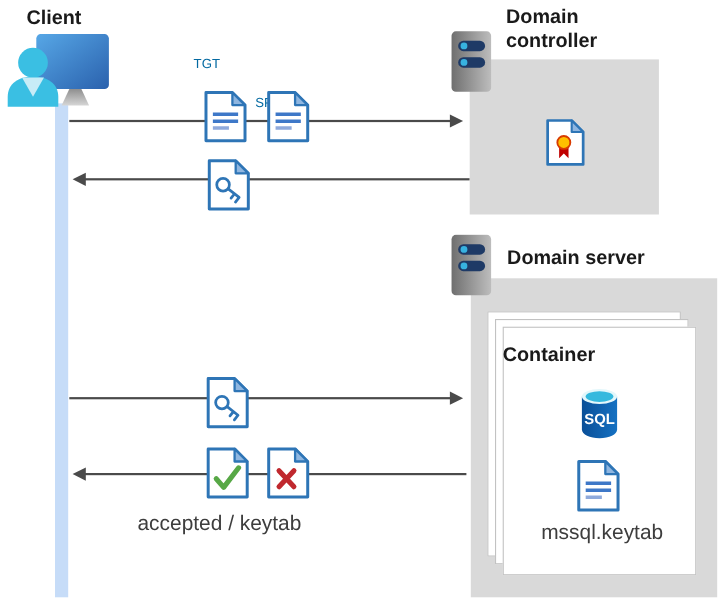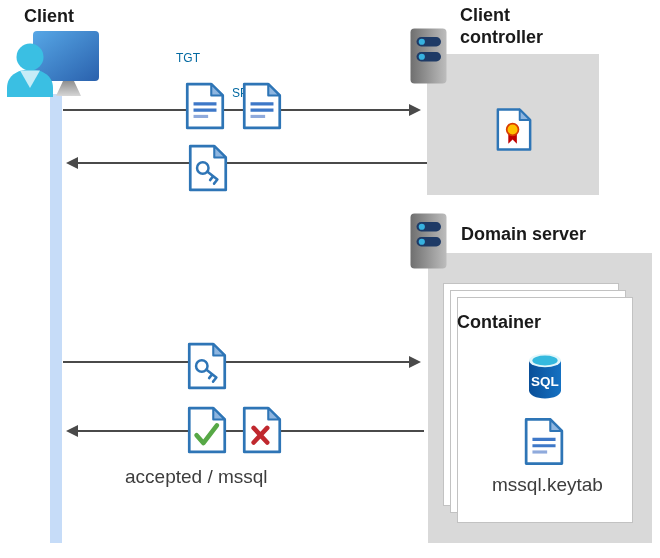--- a/index.html
+++ b/index.html
@@ -89,21 +89,21 @@
         <stop offset="0" stop-color="#6f6f6f"></stop>
           <stop offset="1" stop-color="#bdbdbd"></stop>
       </linearGradient>
     </defs>
     <rect x="0.5" y="0.5" width="36" height="55" rx="4" fill="url(#gsrv1)"></rect>
     <rect x="6.5" y="9" width="24.5" height="9.5" rx="4.75" fill="#1e3a66"></rect>
     <circle cx="11.8" cy="13.75" r="3.1" fill="#37b2e0"></circle>
     <rect x="6.5" y="24" width="24.5" height="9.5" rx="4.75" fill="#1e3a66"></rect>
     <circle cx="11.8" cy="28.75" r="3.1" fill="#37b2e0"></circle>
   </svg>
-  <div class="abs lbl-bold" style="left:460px;top:4px;width:120px;">Client controller</div>
+  <div class="abs lbl-bold" style="left:460px;top:4px;width:120px;">Domain controller</div>
 
   <svg class="abs" style="left:495px;top:107px;" width="38" height="45" viewBox="0 0 40 46">
     <path d="M3 2 L26 2 L37 13 L37 44 L3 44 Z" fill="#fff" stroke="#2e75b6" stroke-width="2.6" stroke-linejoin="round"></path>
     <path d="M26 2 L26 13 L37 13 Z" fill="#8fb6e0" stroke="#2e75b6" stroke-width="2" stroke-linejoin="round"></path>
     <path d="M14 26 L14 38 L18.5 33.5 L23 38 L23 26 Z" fill="#c00000"></path>
     <circle cx="18.5" cy="23" r="6.2" fill="#ffc000" stroke="#d83b01" stroke-width="1.8"></circle>
   </svg>
 
   <div class="abs gray-box" style="left:428px;top:253px;width:224px;height:290px;"></div>
   <svg class="abs" style="left:410px;top:213px;" width="37" height="56" viewBox="0 0 37 56">
@@ -160,15 +160,15 @@
     <path d="M26 2 L26 13 L37 13 Z" fill="#8fb6e0" stroke="#2e75b6" stroke-width="2" stroke-linejoin="round"></path>
     <path d="M10 28 L16.5 35.5 L29.5 18.5" fill="none" stroke="#57a846" stroke-width="4.4" stroke-linecap="round" stroke-linejoin="round"></path>
   </svg>
 
   <svg class="abs" style="left:241px;top:406px;" width="42" height="48" viewBox="0 0 40 46">
     <path d="M3 2 L26 2 L37 13 L37 44 L3 44 Z" fill="#fff" stroke="#2e75b6" stroke-width="2.6" stroke-linejoin="round"></path>
     <path d="M26 2 L26 13 L37 13 Z" fill="#8fb6e0" stroke="#2e75b6" stroke-width="2" stroke-linejoin="round"></path>
     <path d="M12 21 L25 35 M25 21 L12 35" fill="none" stroke="#c0282e" stroke-width="4.4" stroke-linecap="round"></path>
   </svg>
 
-  <div class="abs lbl-gray center" style="left:125px;top:466px;width:216px;">accepted / mssql</div>
+  <div class="abs lbl-gray center" style="left:125px;top:466px;width:216px;">accepted / keytab</div>
 
 </div>
 
 </body></html>

